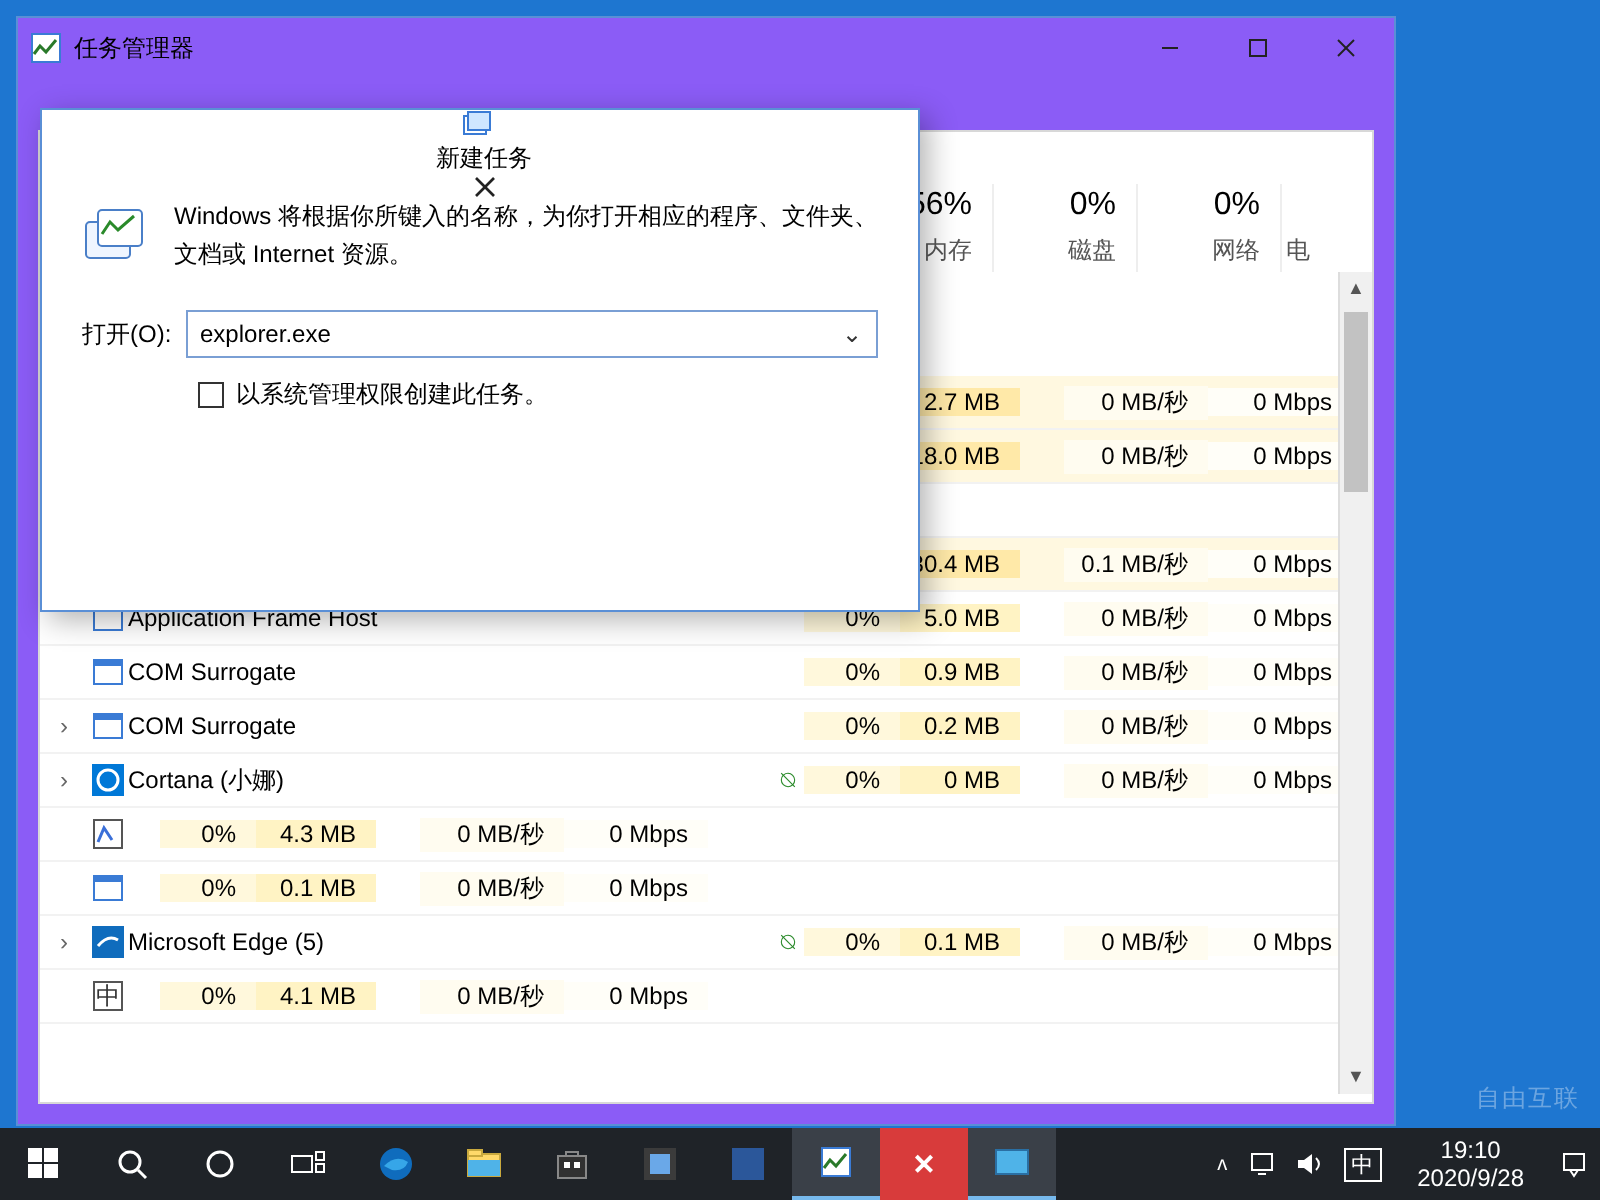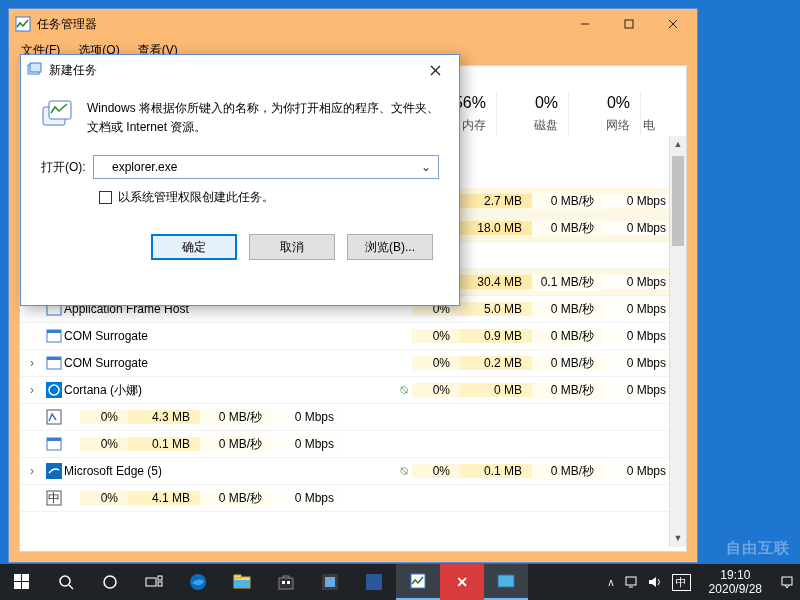--- a/index.html
+++ b/index.html
@@ -1,20 +1,20 @@
 <!DOCTYPE html>
 <html><head>
 <meta charset="utf-8">
 <style>
 * { margin: 0; padding: 0; box-sizing: border-box; font-family: "Microsoft YaHei", "Segoe UI", sans-serif; font-size: 12px; }
 body { width: 800px; height: 600px; background: #1e76d0; overflow: hidden; position: relative; }
 
 .taskmgr {
   position: absolute; left: 8px; top: 8px; width: 690px; height: 555px;
-  background: #fdba74; border: 1px solid #5a8fd6;
+  background: #8b5cf6; border: 1px solid #5a8fd6;
 }
 .titlebar { height: 30px; display: flex; align-items: center; padding: 0 2px 0 6px; }
 .titlebar .app-icon { width: 16px; height: 16px; margin-right: 6px; }
 .titlebar .title { flex: 1; }
 .winbtn { width: 44px; height: 28px; display: flex; align-items: center; justify-content: center; color: #222; }
 
 .menubar { height: 22px; display: flex; align-items: center; padding: 0 4px; gap: 2px; }
 .menubar span { padding: 2px 8px; }
 
 .content { position: absolute; left: 10px; right: 10px; top: 56px; bottom: 10px; border: 1px solid #d8d8d8; background: #fff; }
@@ -25,65 +25,65 @@
 .hdr .lbl { color: #555; }
 .hdr.extra { width: 18px; }
 
 .rows { position: absolute; left: 0; right: 10px; top: 122px; bottom: 4px; overflow: hidden; }
 .row { height: 27px; display: flex; align-items: center; border-bottom: 1px solid #f2f2f2; }
 .row .expcol { width: 24px; text-align: center; color: #666; }
 .row .iconcol { width: 20px; display:flex; align-items:center; justify-content:center; }
 .row .namecol { flex: 1; padding-right: 4px; white-space: nowrap; overflow: hidden; text-overflow: ellipsis; }
 .row .leaf { width: 16px; text-align:center; color:#2a8a2a; }
 .row .cpucol { width: 48px; text-align: right; padding-right: 10px; background: #fff8dc; }
-.row .memcol { width: 72px; text-align: right; padding-right: 10px; background: #fff3c4; }
-.row .diskcol { width: 72px; text-align: right; padding-right: 10px; background: #fffcf0; }
+.row .memcol { width: 60px; text-align: right; padding-right: 10px; background: #fff3c4; }
+.row .diskcol { width: 72px; text-align: right; padding-right: 10px; background: #fffcf0; margin-left: 22px; }
 .row .netcol { width: 72px; text-align: right; padding-right: 10px; background: #fffef8; }
 .row.sel .memcol { background: #ffe9a8; }
 .row.sel { background: #fff8e0; }
 
 .scrollbar { position:absolute; right:0; top:70px; bottom:4px; width:17px; background:#f0f0f0; border-left:1px solid #ddd; }
 .scrollbar .thumb { position:absolute; left:2px; right:2px; top:20px; height:90px; background:#c2c2c2; }
 .scrollbar .arr { position:absolute; left:0; right:0; height:17px; text-align:center; color:#555; font-size:9px; line-height:17px;}
 .scrollbar .arr.up { top:0; }
 .scrollbar .arr.dn { bottom:0; }
 
 
 .dialog {
   position: absolute; left: 20px; top: 54px; width: 440px; height: 252px;
   background: #fff; border: 1px solid #5a8fd6; box-shadow: 4px 4px 14px rgba(0,0,0,0.3);
 }
-.dialog .titlebar { background: #fff; }
+.dialog .titlebar { background: #fff; flex-direction: column; }
 .dialog .body { padding: 14px 20px 10px 20px; }
-.dialog .intro { display:flex; gap:12px; margin-bottom:18px; }
+.dialog .intro { display:flex; gap:12px; margin-bottom:18px;align-items:flex-end; }
 .dialog .intro .runicon { width:34px; height:34px; flex:0 0 34px; }
 .dialog .intro .txt { line-height:1.6; }
 .dialog .openrow { display:flex; align-items:center; gap:4px; margin-bottom:10px; }
 .dialog .openrow label { width:48px; }
-.dialog .combo { flex:1; height:24px; border:1px solid #7a9fd4; display:flex; align-items:center; padding:0 4px 0 18px; }
+.dialog .combo { flex:1; height:24px; border:1px solid #7a9fd4; display:flex; align-items:center; padding:0 4px 0 6px; }
 .dialog .combo input { flex:1; border:none; outline:none; font-size:12px; }
 .dialog .combo .dd { color:#333; padding:0 3px; }
 .dialog .chkrow { display:flex; align-items:center; gap:6px; margin-left:58px; margin-bottom: 28px; }
 .dialog .chkrow .chk { width:13px; height:13px; border:1px solid #333; }
 .dialog .btns { display:flex; justify-content:flex-end; gap:12px; padding: 0 6px; }
 .dialog .btns button { width:86px; height:26px; background:#e1e1e1; border:1px solid #adadad; }
 .dialog .btns button.primary { border:2px solid #0078d7; background:#e5f1fb; }
 
 
 .taskbar { position:absolute; left:0; right:0; bottom:0; height:36px; background:#1f2328; display:flex; align-items:center; }
 .tb-btns { display:flex; height:100%; }
 .tb-btn { width:44px; height:100%; display:flex; align-items:center; justify-content:center; color:#fff; }
 .tb-btn.active { background:#3a4048; border-bottom:2px solid #76b9ed; }
 .tb-btn.red { background:#d83b3b; border-radius:0; }
 .tb-btn.red .x { font-size:14px; font-weight:bold; }
 .tray { margin-left:auto; display:flex; align-items:center; height:100%; color:#fff; gap:10px; padding-right:6px; }
 .tray .clock { text-align:center; line-height:1.2; font-size:11px; padding:0 8px; }
 .tray .ime { border:1px solid #fff; padding:0 3px; font-size:11px; }
 .tray .chev { font-size:10px; }
-.watermark { position:absolute; right:10px; bottom:42px; color:rgba(255,255,255,0.35); font-size:15px; font-weight:bold; letter-spacing:1px; }
+.watermark { position:absolute; right:10px; bottom:42px; color:rgba(255,255,255,0.35); font-size:12px; font-weight:normal; letter-spacing:1px; }
 
 svg { display:block; }
 </style>
 </head>
 <body>
 
 <div class="taskmgr">
   <div class="titlebar">
     <span class="app-icon">
       <svg viewBox="0 0 16 16">
@@ -101,25 +101,20 @@
         <svg width="10" height="10">
           <rect x="1" y="1" width="8" height="8" fill="none" stroke="currentColor"></rect>
         </svg>
       </div>
     <div class="winbtn close">
         <svg width="10" height="10">
           <line x1="1" y1="1" x2="9" y2="9" stroke="currentColor"></line>
           <line x1="9" y1="1" x2="1" y2="9" stroke="currentColor"></line>
         </svg>
       </div>
-  </div>
-  <div class="menubar">
-    <span>文件(F)</span>
-    <span>选项(O)</span>
-    <span>查看(V)</span>
   </div>
 
   <div class="content">
     <div class="headers">
       <div class="hdr">
         <span class="pct">56%</span>
         <span class="lbl">内存</span>
       </div>
       <div class="hdr">
         <span class="pct">0%</span>
@@ -334,25 +329,20 @@
       <label>打开(O):</label>
       <div class="combo">
         <input value="explorer.exe" style="">
         <span class="dd">⌄</span>
       </div>
     </div>
     <div class="chkrow">
       <span class="chk"></span>
       <span>以系统管理权限创建此任务。</span>
     </div>
-    <div class="btns">
-      <button class="primary">确定</button>
-      <button>取消</button>
-      <button>浏览(B)...</button>
-    </div>
   </div>
 </div>
 
 <div class="watermark">自由互联</div>
 
 <div class="taskbar">
   <div class="tb-btns">
     <div class="tb-btn">
         <svg width="16" height="16" viewBox="0 0 16 16" fill="#fff">
           <rect x="0" y="0" width="7" height="7"></rect>

